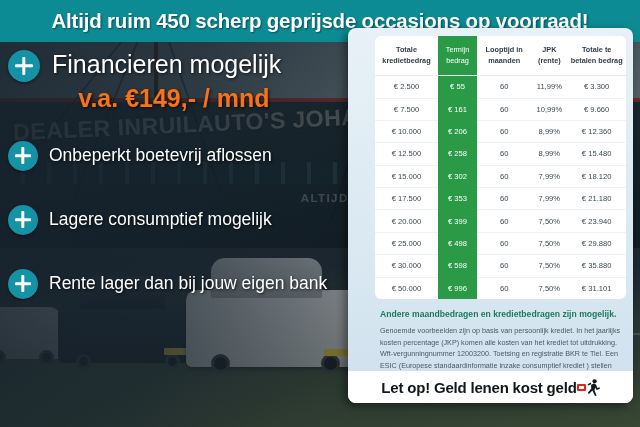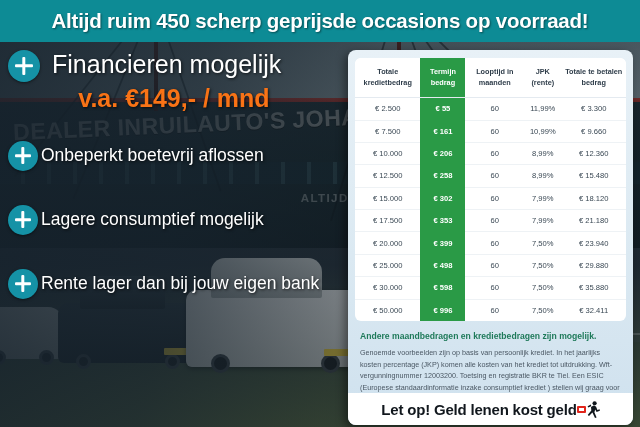--- a/index.html
+++ b/index.html
@@ -136,21 +136,21 @@
     text-shadow: 1px 1px 3px rgba(0,0,0,.7);
     line-height:1.15; white-space:nowrap;
   }
   .h2 {
     color:#f97316; font-size:25px; font-weight:bold;
     text-shadow: 1px 1px 3px rgba(0,0,0,.7);
     line-height:1.3; white-space:nowrap; text-align:center;
   }
   .bullets { margin-top: 26px; }
   .bullet {
-    display:flex; align-items:center; gap:3px;
+    display:flex; align-items:center; gap:11px;
     padding: 0 8px; margin-bottom: 34px;
   }
   .bullet-text {
     color:#fff; font-size:17.5px;
     text-shadow: 1px 1px 3px rgba(0,0,0,.75);
     white-space:nowrap;
   }
   .plus {
     flex:0 0 auto; width:30px; height:30px; border-radius:50%;
     background:#1592a6; position:relative;
@@ -158,43 +158,44 @@
   }
   .plus-lg { width:32px; height:32px; }
   .plus::before, .plus::after {
     content:""; position:absolute; background:#fff; border-radius:1px;
   }
   .plus::before { left:50%; top:23%; width:3.4px; height:54%; transform:translateX(-50%); }
   .plus::after  { top:50%; left:23%; height:3.4px; width:54%; transform:translateY(-50%); }
 
   
   .card {
-    position:absolute; left:348px; top:50px; width:285px; height:375px;
+    position:absolute; left:348px; top:28px; width:285px; height:375px;
     background: linear-gradient(#e8f1f7 0%, #dbe9f2 55%, #cfe1ee 100%);
     border-radius: 8px;
     box-shadow: -3px 3px 10px rgba(0,0,0,.45);
     overflow:hidden;
+    padding-left:20px;
   }
   .table-wrap {
     margin: 8px 7px 0 7px;
     background:#fff; border-radius:6px;
     overflow:hidden; position:relative;
   }
   table { width:100%; border-collapse:collapse; }
   th {
     font-size:7.3px; font-weight:bold; color:#2f3d4a;
     padding: 9px 2px 9px 2px; line-height:1.45;
     vertical-align:middle; text-align:center;
   }
   td {
     font-size:7.6px; color:#3a4854; text-align:center;
     padding: 6.2px 2px; border-top:1px solid #eef2f5;
     white-space:nowrap;
   }
-  th.hl, td.hl { background:#2a9a46; color:#fff; font-weight:bold; }
+  th.hl, td.hl { background:#2a9a46; color:#fff; font-weight:normal; }
   th.hl { font-size:7.3px; }
   td.hl { font-size:7.6px; border-top:1px solid #2a9a46; }
   thead tr { background:#fff; }
   tbody tr:first-child td { border-top:1px solid #e4eaf0; }
 
   .note {
     padding: 10px 12px 0 12px;
   }
   .note-title {
     color:#1f7a5a; font-size:8.6px; font-weight:bold;
@@ -375,21 +376,21 @@
               <td class="hl">€ 598</td>
               <td>60</td>
               <td>7,50%</td>
               <td>€ 35.880</td>
             </tr>
             <tr>
               <td>€ 50.000</td>
               <td class="hl">€ 996</td>
               <td>60</td>
               <td>7,50%</td>
-              <td>€ 32.411</td>
+              <td>€ 31.101</td>
             </tr>
           </tbody>
       </table>
     </div>
 
     <div class="note">
       <div class="note-title">Andere maandbedragen en kredietbedragen zijn mogelijk.</div>
       <div class="note-body">Genoemde voorbeelden zijn op basis van persoonlijk krediet. In het jaarlijks kosten percentage (JKP) komen alle kosten van het krediet tot uitdrukking. Wft-vergunningnummer 12003200. Toetsing en registratie BKR te Tiel. Een ESIC (Europese standaardinformatie inzake consumptief krediet ) stellen wij graag voor je op.</div>
     </div>
 

